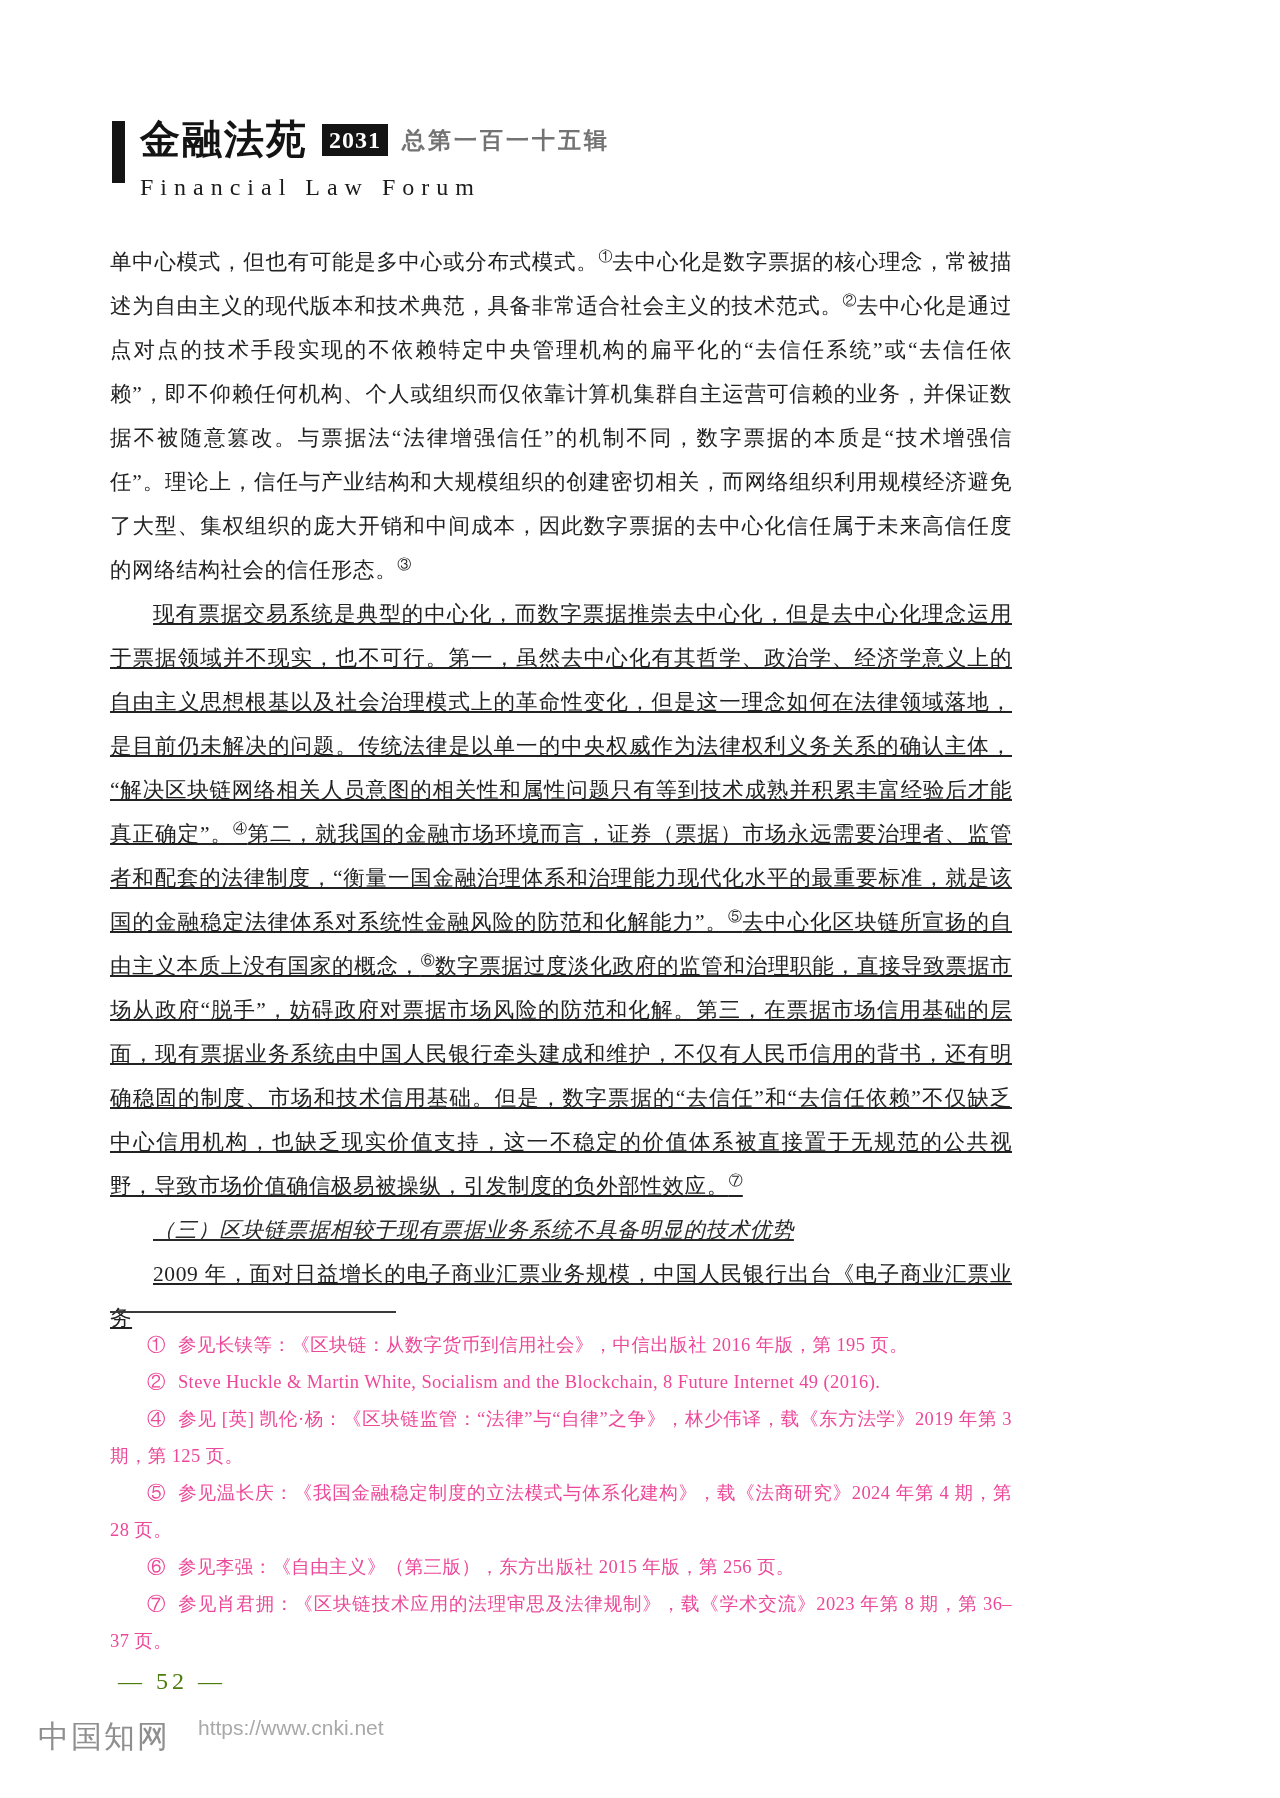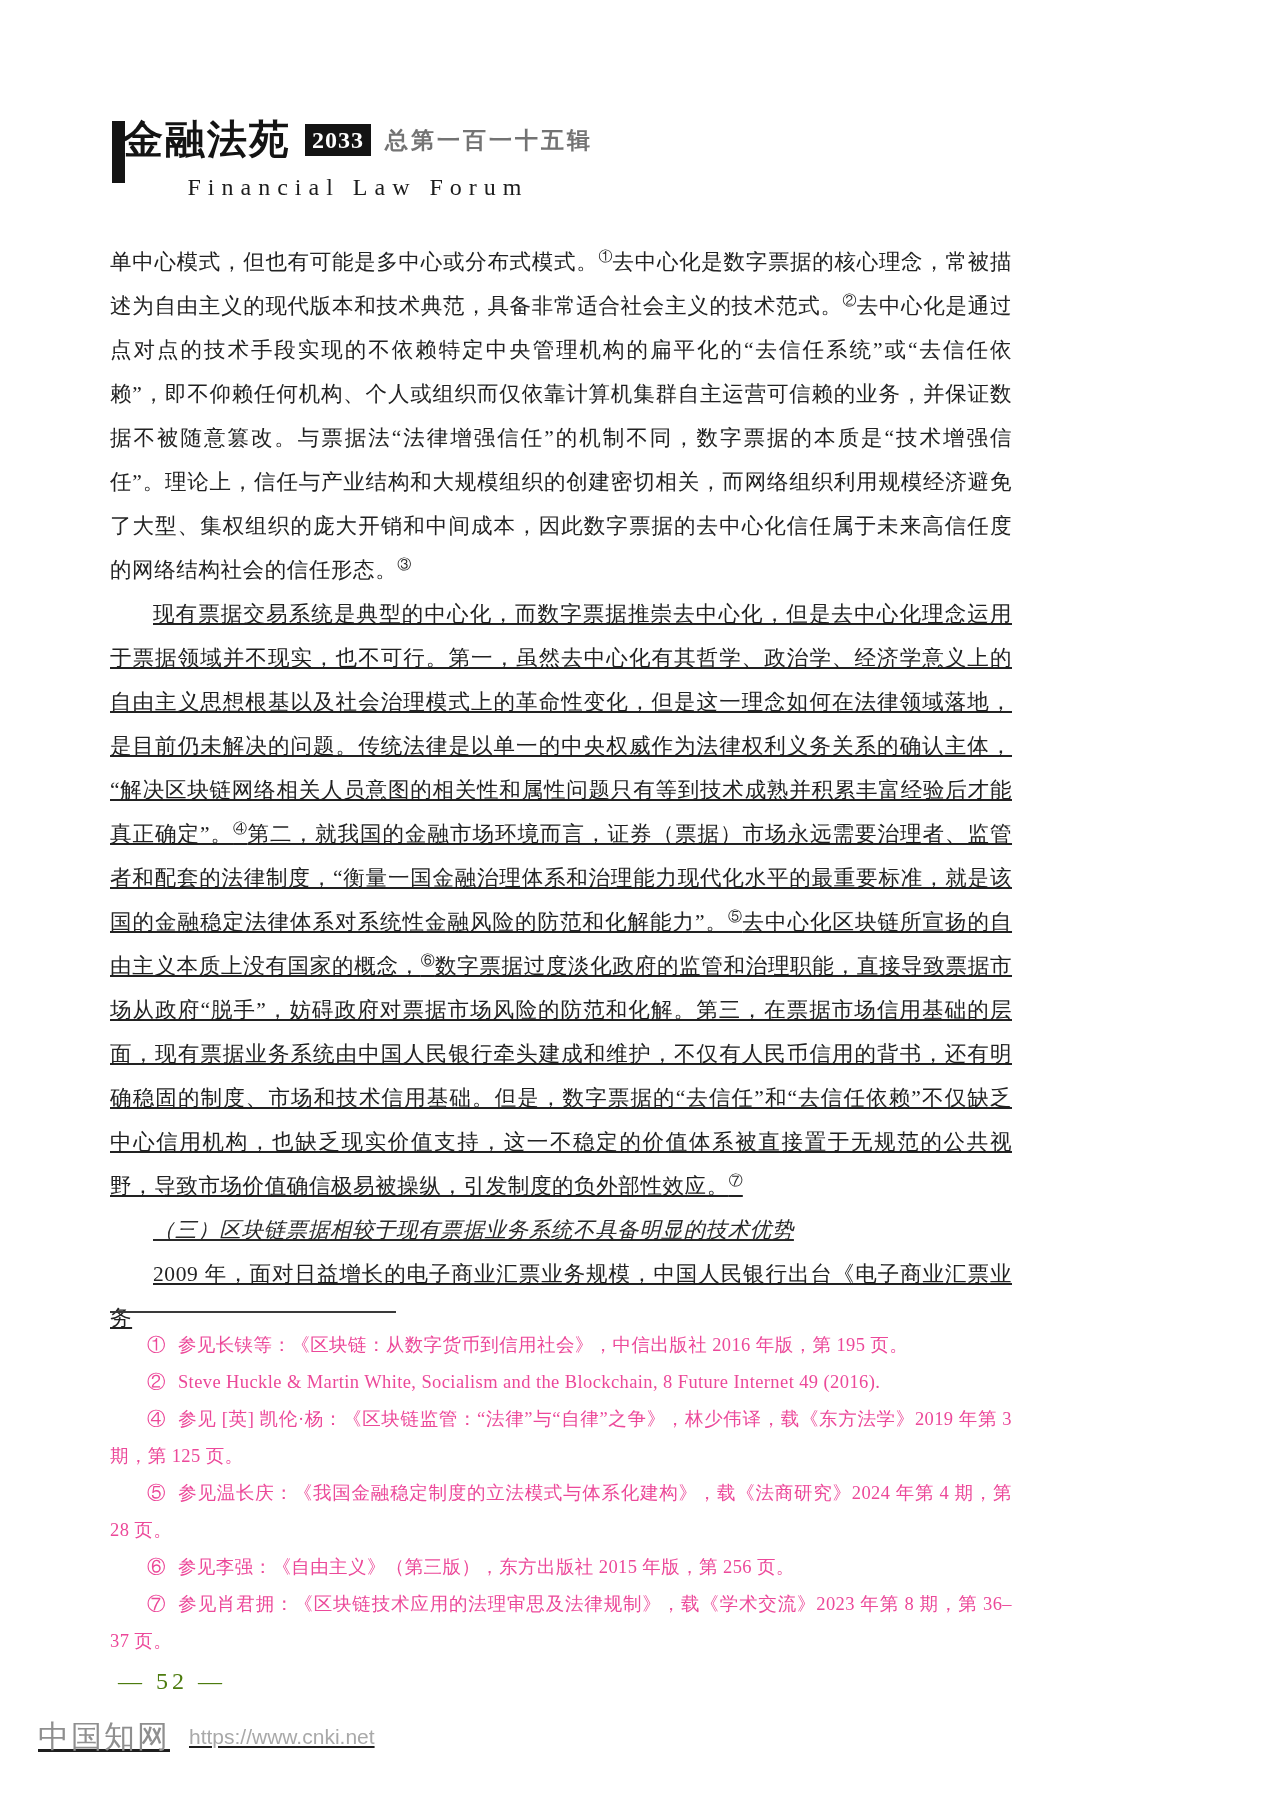--- a/index.html
+++ b/index.html
@@ -16,21 +16,21 @@
 
   
   .hbar {
     position: absolute;
     left: 112px; top: 121px;
     width: 13px; height: 62px;
     background: #141414;
   }
   .htext {
     position: absolute;
-    left: 123px; top: 118px; text-align: center;
+    left: 140px; top: 118px;
   }
   .title-row {
     display: flex;
     align-items: center;
     gap: 14px;
     white-space: nowrap;
   }
   .jtitle {
     font-size: 40px;
     font-weight: bold;
@@ -109,38 +109,37 @@
     position: absolute;
     left: 118px; top: 1668px;
     font-size: 24px;
     letter-spacing: 4px;
     color: #4d7c0f;
   }
   .watermark {
     position: absolute;
     left: 38px; top: 1716px;
     display: flex;
-    align-items: center;
-    gap: 19px;
+    align-items: flex-start;
+    gap: 28px;
     font-family: "Liberation Sans", "DejaVu Sans", sans-serif;
-    text-decoration: underline;
   }
   .wname { font-size: 31px; color: #8f8f8f; letter-spacing: 2px; }
   .wurl  { font-size: 21px; color: #a9a9a9; }
 </style>
 </head>
 <body>
 
 <div class="page">
 
   <div class="hbar"></div>
   <header class="htext">
     <div class="title-row">
       <span class="jtitle">金融法苑</span>
-      <span class="ybadge">2033</span>
+      <span class="ybadge">2031</span>
       <span class="issue">总第一百一十五辑</span>
     </div>
     <div class="jsub">Financial Law Forum</div>
   </header>
 
   <main class="content">
       <p class="">单中心模式，但也有可能是多中心或分布式模式。<sup>①</sup>去中心化是数字票据的核心理念，常被描述为自由主义的现代版本和技术典范，具备非常适合社会主义的技术范式。<sup>②</sup>去中心化是通过点对点的技术手段实现的不依赖特定中央管理机构的扁平化的“去信任系统”或“去信任依赖”，即不仰赖任何机构、个人或组织而仅依靠计算机集群自主运营可信赖的业务，并保证数据不被随意篡改。与票据法“法律增强信任”的机制不同，数字票据的本质是“技术增强信任”。理论上，信任与产业结构和大规模组织的创建密切相关，而网络组织利用规模经济避免了大型、集权组织的庞大开销和中间成本，因此数字票据的去中心化信任属于未来高信任度的网络结构社会的信任形态。<sup>③</sup></p>
       <p class="indent ">现有票据交易系统是典型的中心化，而数字票据推崇去中心化，但是去中心化理念运用于票据领域并不现实，也不可行。第一，虽然去中心化有其哲学、政治学、经济学意义上的自由主义思想根基以及社会治理模式上的革命性变化，但是这一理念如何在法律领域落地，是目前仍未解决的问题。传统法律是以单一的中央权威作为法律权利义务关系的确认主体，“解决区块链网络相关人员意图的相关性和属性问题只有等到技术成熟并积累丰富经验后才能真正确定”。<sup>④</sup>第二，就我国的金融市场环境而言，证券（票据）市场永远需要治理者、监管者和配套的法律制度，“衡量一国金融治理体系和治理能力现代化水平的最重要标准，就是该国的金融稳定法律体系对系统性金融风险的防范和化解能力”。<sup>⑤</sup>去中心化区块链所宣扬的自由主义本质上没有国家的概念，<sup>⑥</sup>数字票据过度淡化政府的监管和治理职能，直接导致票据市场从政府“脱手”，妨碍政府对票据市场风险的防范和化解。第三，在票据市场信用基础的层面，现有票据业务系统由中国人民银行牵头建成和维护，不仅有人民币信用的背书，还有明确稳固的制度、市场和技术信用基础。但是，数字票据的“去信任”和“去信任依赖”不仅缺乏中心信用机构，也缺乏现实价值支持，这一不稳定的价值体系被直接置于无规范的公共视野，导致市场价值确信极易被操纵，引发制度的负外部性效应。<sup>⑦</sup></p>
       <p class="indent heading">（三）区块链票据相较于现有票据业务系统不具备明显的技术优势</p>
       <p class="indent ">2009 年，面对日益增长的电子商业汇票业务规模，中国人民银行出台《电子商业汇票业务</p>

